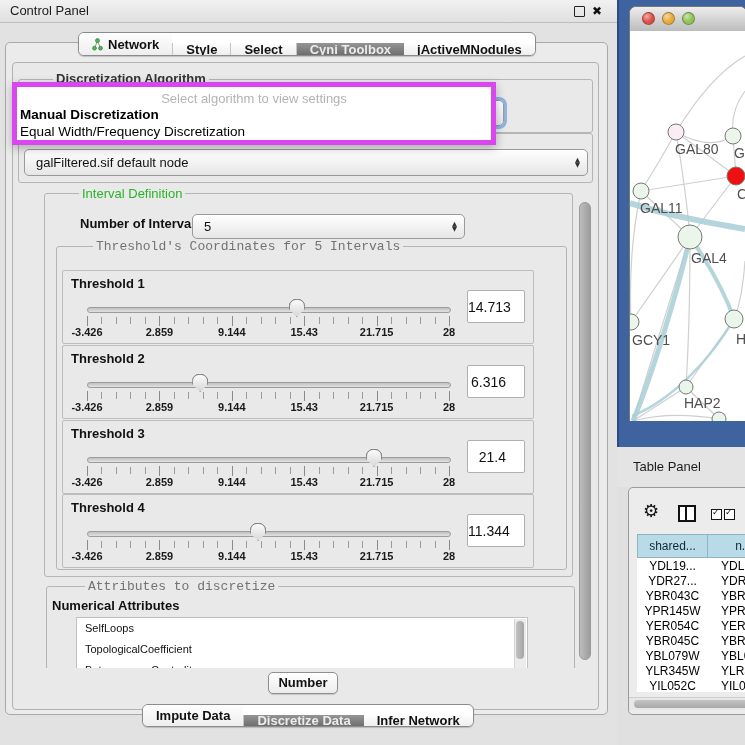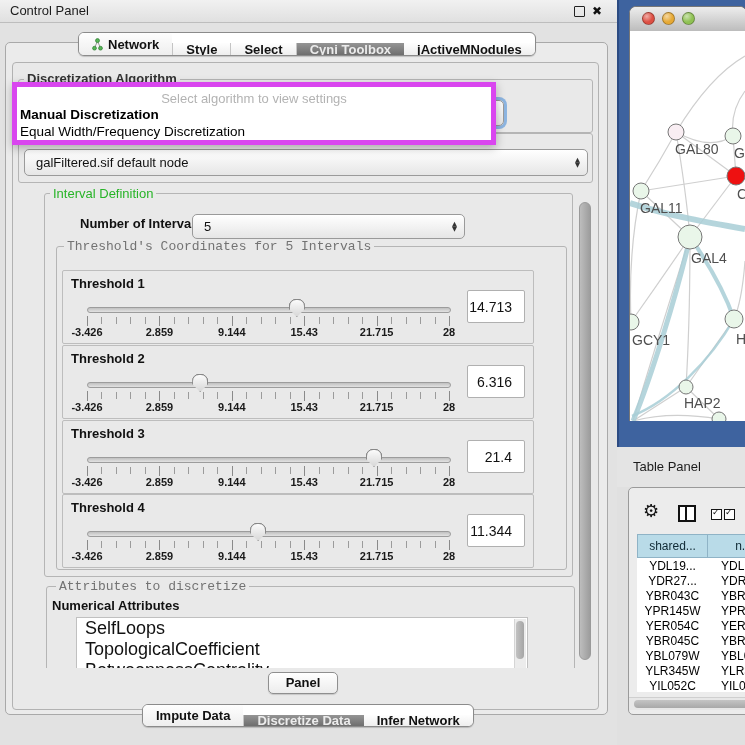--- a/index.html
+++ b/index.html
@@ -24,21 +24,21 @@
   .tab{display:flex;align-items:center;padding:0 13px;font-size:13px;font-weight:600;
     background:linear-gradient(#fefefe,#eeeeee);color:#111;white-space:nowrap;}
   .tab + .tab{border-left:1px solid #c4c4c4;margin-top:10px;}
   .tab.sel{background:linear-gradient(#959595,#6e6e6e);color:#ececec;}
   .tab.sel + .tab{border-left:none;}
   .nettab-ic{margin-right:5px;display:inline-flex;}
   #top-tabs{left:78px;top:32px;}
   #bottom-tabs{left:142px;top:704px;height:21px;}
   
   .group{border:1px solid #b5b5b5;border-radius:3px;}
-  .group-label{position:absolute;font-size:13px;background:#e9e9e9;padding:0 3px;white-space:nowrap;}
+  .group-label{position:absolute;font-size:13px;background:#e9e9e9;padding:0 3px;white-space:nowrap;margin-left:29px;}
   .lbl-dark{color:#333;font-weight:600;}
   .lbl-green{color:#28b428;}
   .lbl-blue{color:#737373;font-family:Liberation Mono, monospace;}
   
   .combo{position:absolute;background:linear-gradient(#ffffff,#e6e6e6);border:1px solid #9a9a9a;
     border-radius:5px;font-size:13px;color:#111;}
   .combo .cval{position:absolute;left:11px;top:0;bottom:0;display:flex;align-items:center;}
   .arrows{position:absolute;right:7px;top:50%;transform:translateY(-50%);color:#333;
     font-family:"DejaVu Sans",sans-serif;font-size:6.5px;line-height:5.5px;text-align:center;}
   .arrows::before{content:"▲";display:block;}
@@ -61,23 +61,23 @@
   .sl-track{position:absolute;left:24px;top:36px;width:362px;height:4px;border:1px solid #9c9c9c;
     border-radius:3px;background:linear-gradient(#c0c0c0,#e2e2e2);}
   .sl-thumb{position:absolute;top:28px;width:14px;height:16px;border:1px solid #888;
     background:linear-gradient(#fbfbfb,#d8d8d8);border-radius:7px 7px 0 0;
     clip-path:polygon(0 0,100% 0,100% 55%,50% 100%,0 55%);filter:drop-shadow(0 0 .6px rgba(0,0,0,.55));}
   .sl-ticks{position:absolute;left:24px;top:46px;width:363px;height:7px;
     background-image:repeating-linear-gradient(to right,#9b9b9b 0,#9b9b9b 1px,transparent 1px,transparent 14.48px);}
   .tick-major{position:absolute;top:45px;width:1px;height:10px;background:#8a8a8a;}
   .tick-label{position:absolute;top:55px;transform:translateX(-50%);font-size:11px;font-weight:700;color:#1a1a1a;white-space:nowrap;}
   .thr-value{position:absolute;left:404px;top:19px;width:58px;height:33px;background:#fff;
-    border:1px solid #b0b0b0;border-radius:2px;font-size:14px;line-height:33px;text-align:right;padding-right:12px;box-sizing:border-box;}
-  
-  .attr-list{position:absolute;background:#fff;border:1px solid #c0c0c0;font-size:18px;}
+    border:1px solid #b0b0b0;border-radius:2px;font-size:14px;line-height:33px;text-align:right;padding-right:18px;box-sizing:border-box;}
+  
+  .attr-list{position:absolute;background:#fff;border:1px solid #c0c0c0;font-size:11px;}
   .attr-item{padding-left:8px;line-height:21px;white-space:nowrap;}
   .list-sb{position:absolute;right:1px;top:1px;width:11px;bottom:1px;background:#ececec;border-left:1px solid #d5d5d5;}
   .list-sb-thumb{position:absolute;left:1px;top:2px;width:8px;height:38px;border-radius:4px;
     background:linear-gradient(90deg,#c2c2c2,#a5a5a5);}
   .apply-btn{left:268px;top:672px;width:68px;height:20px;border:1px solid #8f8f8f;border-radius:5px;
     background:linear-gradient(#ffffff,#ececec);font-size:13px;font-weight:600;text-align:center;line-height:20px;
     box-shadow:0 1px 1px rgba(0,0,0,.15);}
   
   .desktop{left:617px;top:0;width:128px;height:447px;background:#3e639f;border-left:2px solid #2c4b82;}
   .netwin{left:629px;top:6px;width:116px;height:414px;border:1px solid #777;border-bottom:none;
@@ -248,21 +248,21 @@
         <div class="list-sb">
             <div class="list-sb-thumb"></div>
           </div>
       </div>
     </div>
 
     <div class="abs vsb">
         <div class="vsb-thumb"></div>
       </div>
 
-    <div class="abs apply-btn">Panel</div>
+    <div class="abs apply-btn">Number</div>
 
     <div class="abs tabstrip" id="top-tabs">
         <div class="tab">
           <span class="nettab-ic">
             <svg width="11" height="13" viewBox="0 0 11 13">
               <path d="M5.5 3 L2.5 10 M5.5 3 L8.5 10" stroke="#9a9a9a" stroke-width="1" fill="none"></path>
               <circle cx="5.5" cy="2.6" r="2" fill="#57b657" stroke="#2f7d32" stroke-width=".7"></circle>
               <circle cx="2.5" cy="10.2" r="1.9" fill="#57b657" stroke="#2f7d32" stroke-width=".7"></circle>
               <circle cx="8.5" cy="10.2" r="1.9" fill="#57b657" stroke="#2f7d32" stroke-width=".7"></circle>
             </svg>

